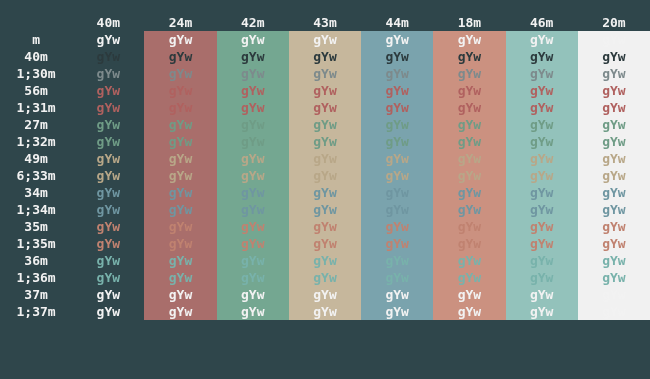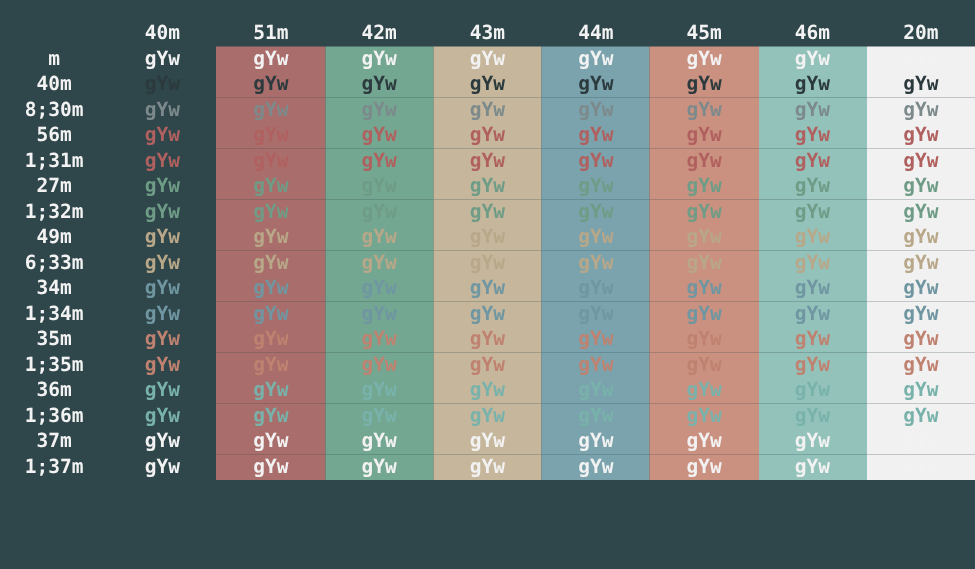--- a/index.html
+++ b/index.html
@@ -61,25 +61,25 @@
 </style>
 </head>
 <body>
 
 <div id="sheet">
   <table class="ansi" id="ansi-table">
     <thead>
         <tr>
           <th class="corner"></th>
           <th class="colhead">40m</th>
-          <th class="colhead">51m</th>
+          <th class="colhead">24m</th>
           <th class="colhead">42m</th>
           <th class="colhead">43m</th>
           <th class="colhead">44m</th>
-          <th class="colhead">45m</th>
+          <th class="colhead">18m</th>
           <th class="colhead">46m</th>
           <th class="colhead">20m</th>
         </tr>
       </thead>
     <tbody>
         <tr>
           <td class="rowlabel">m</td>
           <td class="cell" style="background: rgb(47, 70, 75);"><span class="g" style="color: rgb(242, 242, 242);">gYw</span></td>
           <td class="cell" style="background: rgb(169, 110, 107);"><span class="g" style="color: rgb(242, 242, 242);">gYw</span></td>
           <td class="cell" style="background: rgb(116, 167, 145);"><span class="g" style="color: rgb(242, 242, 242);">gYw</span></td>
@@ -94,21 +94,21 @@
           <td class="cell" style="background: rgb(47, 70, 75);"><span class="g" style="color: rgb(44, 58, 61);">gYw</span></td>
           <td class="cell" style="background: rgb(169, 110, 107);"><span class="g" style="color: rgb(44, 58, 61);">gYw</span></td>
           <td class="cell" style="background: rgb(116, 167, 145);"><span class="g" style="color: rgb(44, 58, 61);">gYw</span></td>
           <td class="cell" style="background: rgb(198, 183, 156);"><span class="g" style="color: rgb(44, 58, 61);">gYw</span></td>
           <td class="cell" style="background: rgb(122, 163, 173);"><span class="g" style="color: rgb(44, 58, 61);">gYw</span></td>
           <td class="cell" style="background: rgb(203, 145, 128);"><span class="g" style="color: rgb(44, 58, 61);">gYw</span></td>
           <td class="cell" style="background: rgb(147, 194, 187);"><span class="g" style="color: rgb(44, 58, 61);">gYw</span></td>
           <td class="cell" style="background: rgb(241, 241, 241);"><span class="g" style="color: rgb(44, 58, 61);">gYw</span></td>
         </tr>
         <tr>
-          <td class="rowlabel">8;30m</td>
+          <td class="rowlabel">1;30m</td>
           <td class="cell" style="background: rgb(47, 70, 75);"><span class="g" style="color: rgb(125, 138, 140);">gYw</span></td>
           <td class="cell" style="background: rgb(169, 110, 107);"><span class="g" style="color: rgb(125, 138, 140);">gYw</span></td>
           <td class="cell" style="background: rgb(116, 167, 145);"><span class="g" style="color: rgb(125, 138, 140);">gYw</span></td>
           <td class="cell" style="background: rgb(198, 183, 156);"><span class="g" style="color: rgb(125, 138, 140);">gYw</span></td>
           <td class="cell" style="background: rgb(122, 163, 173);"><span class="g" style="color: rgb(125, 138, 140);">gYw</span></td>
           <td class="cell" style="background: rgb(203, 145, 128);"><span class="g" style="color: rgb(125, 138, 140);">gYw</span></td>
           <td class="cell" style="background: rgb(147, 194, 187);"><span class="g" style="color: rgb(125, 138, 140);">gYw</span></td>
           <td class="cell" style="background: rgb(241, 241, 241);"><span class="g" style="color: rgb(125, 138, 140);">gYw</span></td>
         </tr>
         <tr>

